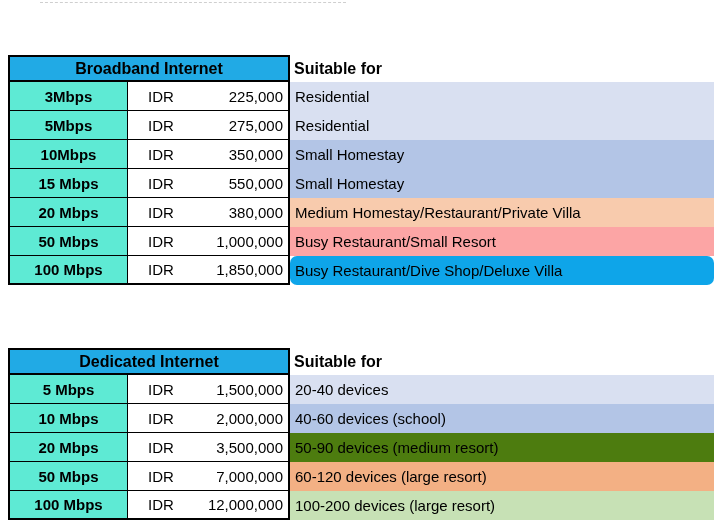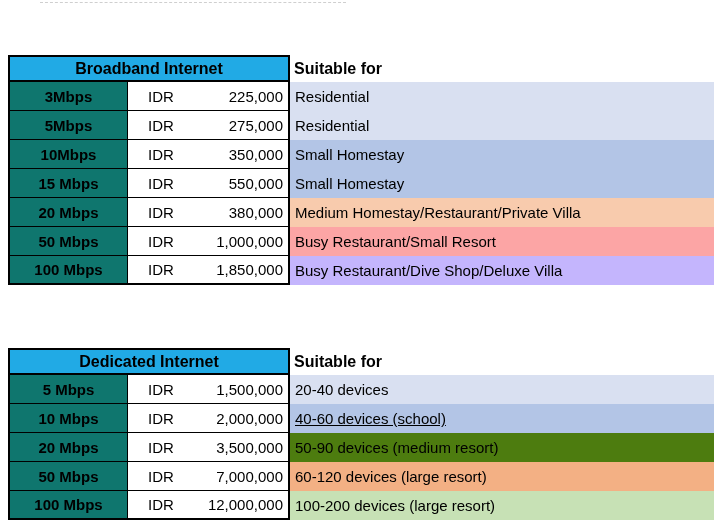--- a/index.html
+++ b/index.html
@@ -22,21 +22,21 @@
     font-weight:bold; font-size:16px;
   }
   .suit-hdr {
     box-sizing:border-box; background:#fff;
     display:flex; align-items:center; padding-left:4px;
     font-weight:bold; font-size:16px;
   }
   .row { display:contents; }
   .cell { display:flex; align-items:center; box-sizing:border-box; font-size:15px; line-height:1; }
   .speed {
-    justify-content:center; font-weight:bold; background:#0f766e;
+    justify-content:center; font-weight:bold; background:#5eead4;
     border-left:2px solid #000; border-right:1px solid #000; border-bottom:1px solid #000;
   }
   .price {
     justify-content:space-between; padding:0 5px 0 20px; background:#fff;
     border-right:2px solid #000; border-bottom:1px solid #000;text-align:right;
   }
   .row:last-child .speed, .row:last-child .price { border-bottom:2px solid #000; }
   .suitable { padding-left:5px; }
 </style>
 </head>
@@ -101,21 +101,21 @@
     </div>
     <div class="cell suitable" style="background-color: #fca5a5;">Busy Restaurant/Small Resort</div>
   </div>
 
   <div class="row">
     <div class="cell speed">100 Mbps</div>
     <div class="cell price">
       <span>IDR</span>
       <span>1,850,000</span>
     </div>
-    <div class="cell suitable" style="background-color: #c4b5fd;">Busy Restaurant/Dive Shop/Deluxe Villa</div>
+    <div class="cell suitable" style="background-color: #0ea5e9; border-radius: 7px;">Busy Restaurant/Dive Shop/Deluxe Villa</div>
   </div>
 </div>
 
 <div class="tbl" id="table2">
   <div class="title-cell" style="background-color: rgb(33, 170, 229);">Dedicated Internet</div>
   <div class="suit-hdr">Suitable for</div>
 
   <div class="row">
     <div class="cell speed">5 Mbps</div>
     <div class="cell price">
@@ -124,21 +124,21 @@
     </div>
     <div class="cell suitable" style="background-color: rgb(217, 224, 241);">20-40 devices</div>
   </div>
 
   <div class="row">
     <div class="cell speed">10 Mbps</div>
     <div class="cell price">
       <span>IDR</span>
       <span>2,000,000</span>
     </div>
-    <div class="cell suitable" style="background-color: rgb(179, 197, 230); text-decoration: underline;">40-60 devices (school)</div>
+    <div class="cell suitable" style="background-color: rgb(179, 197, 230);">40-60 devices (school)</div>
   </div>
 
   <div class="row">
     <div class="cell speed">20 Mbps</div>
     <div class="cell price">
       <span>IDR</span>
       <span>3,500,000</span>
     </div>
     <div class="cell suitable" style="background-color: #4d7c0f;">50-90 devices (medium resort)</div>
   </div>

